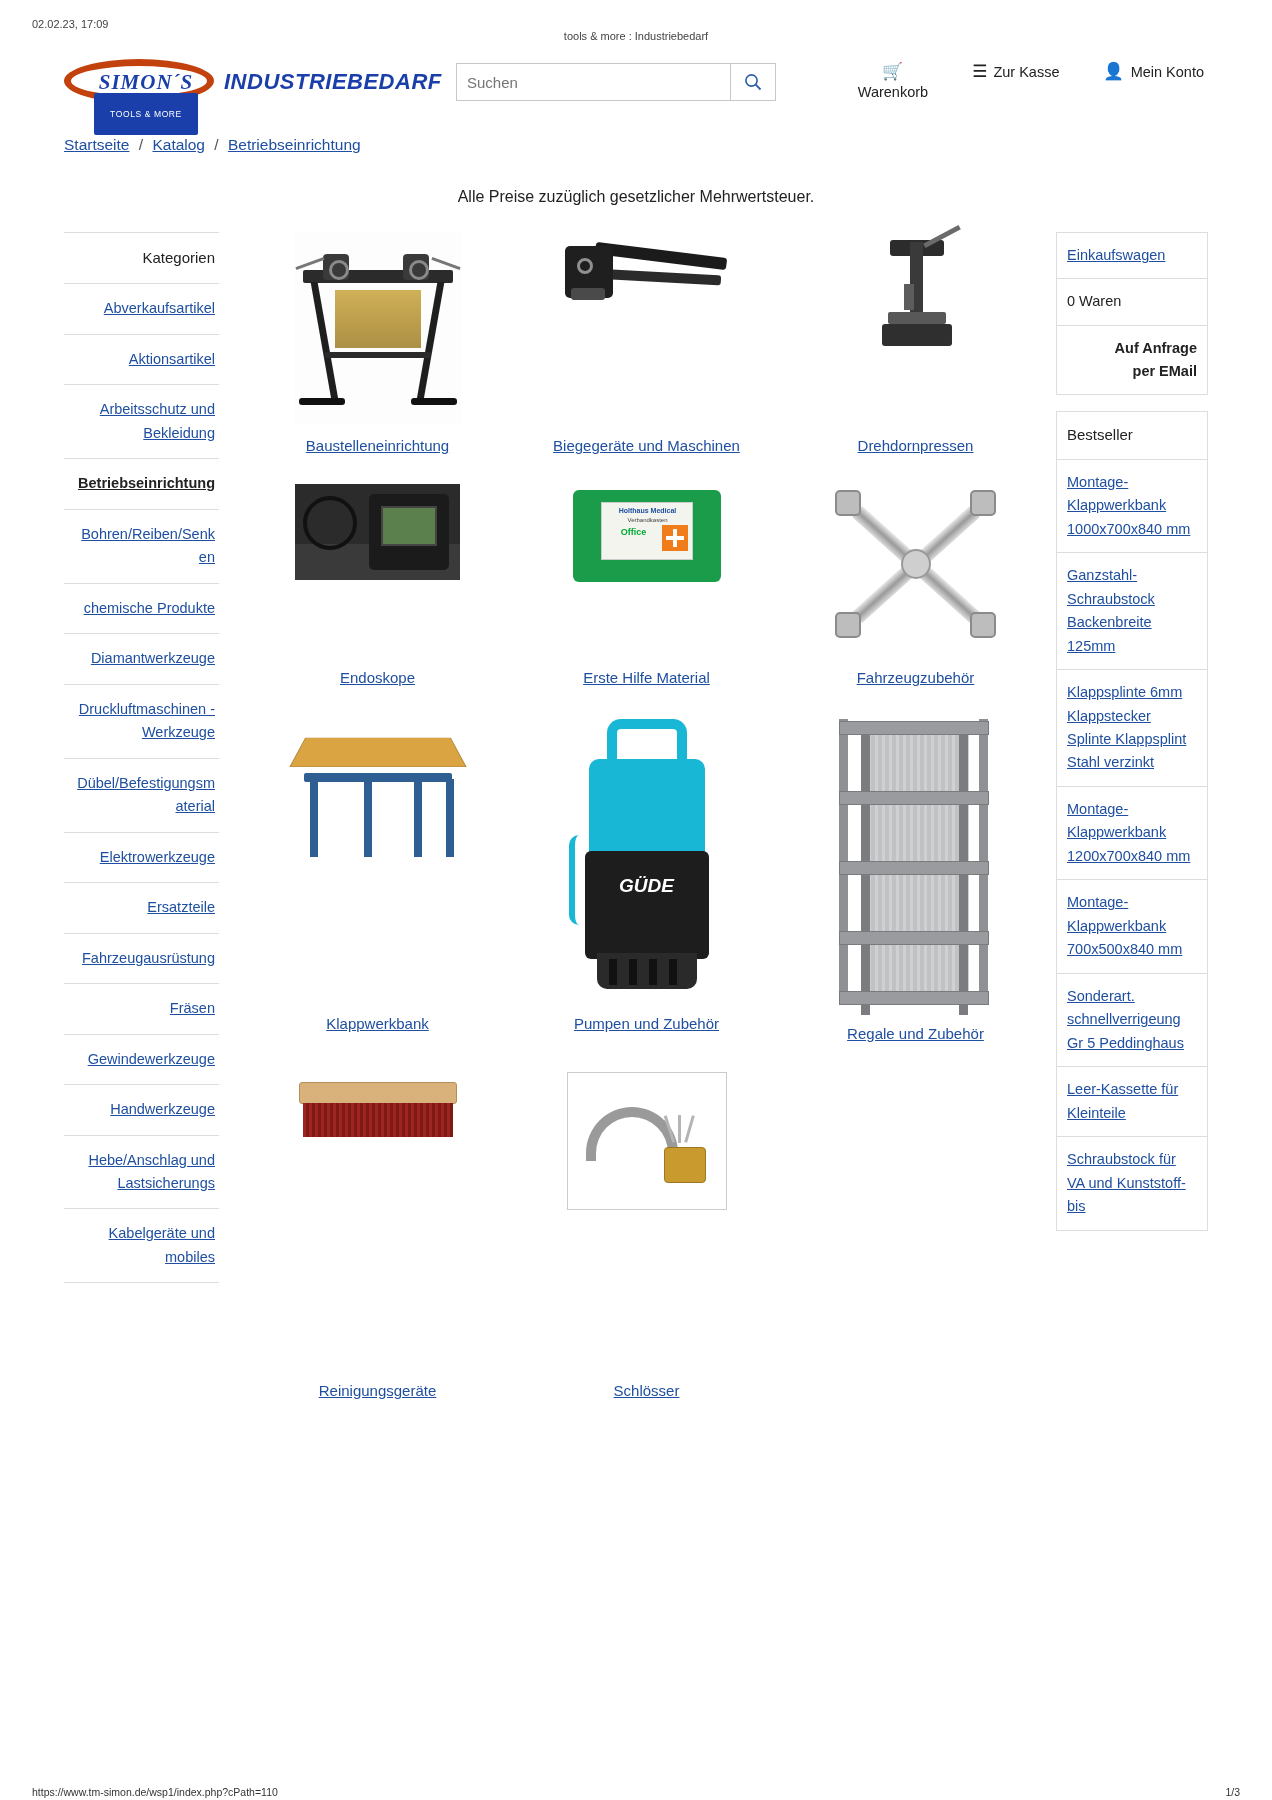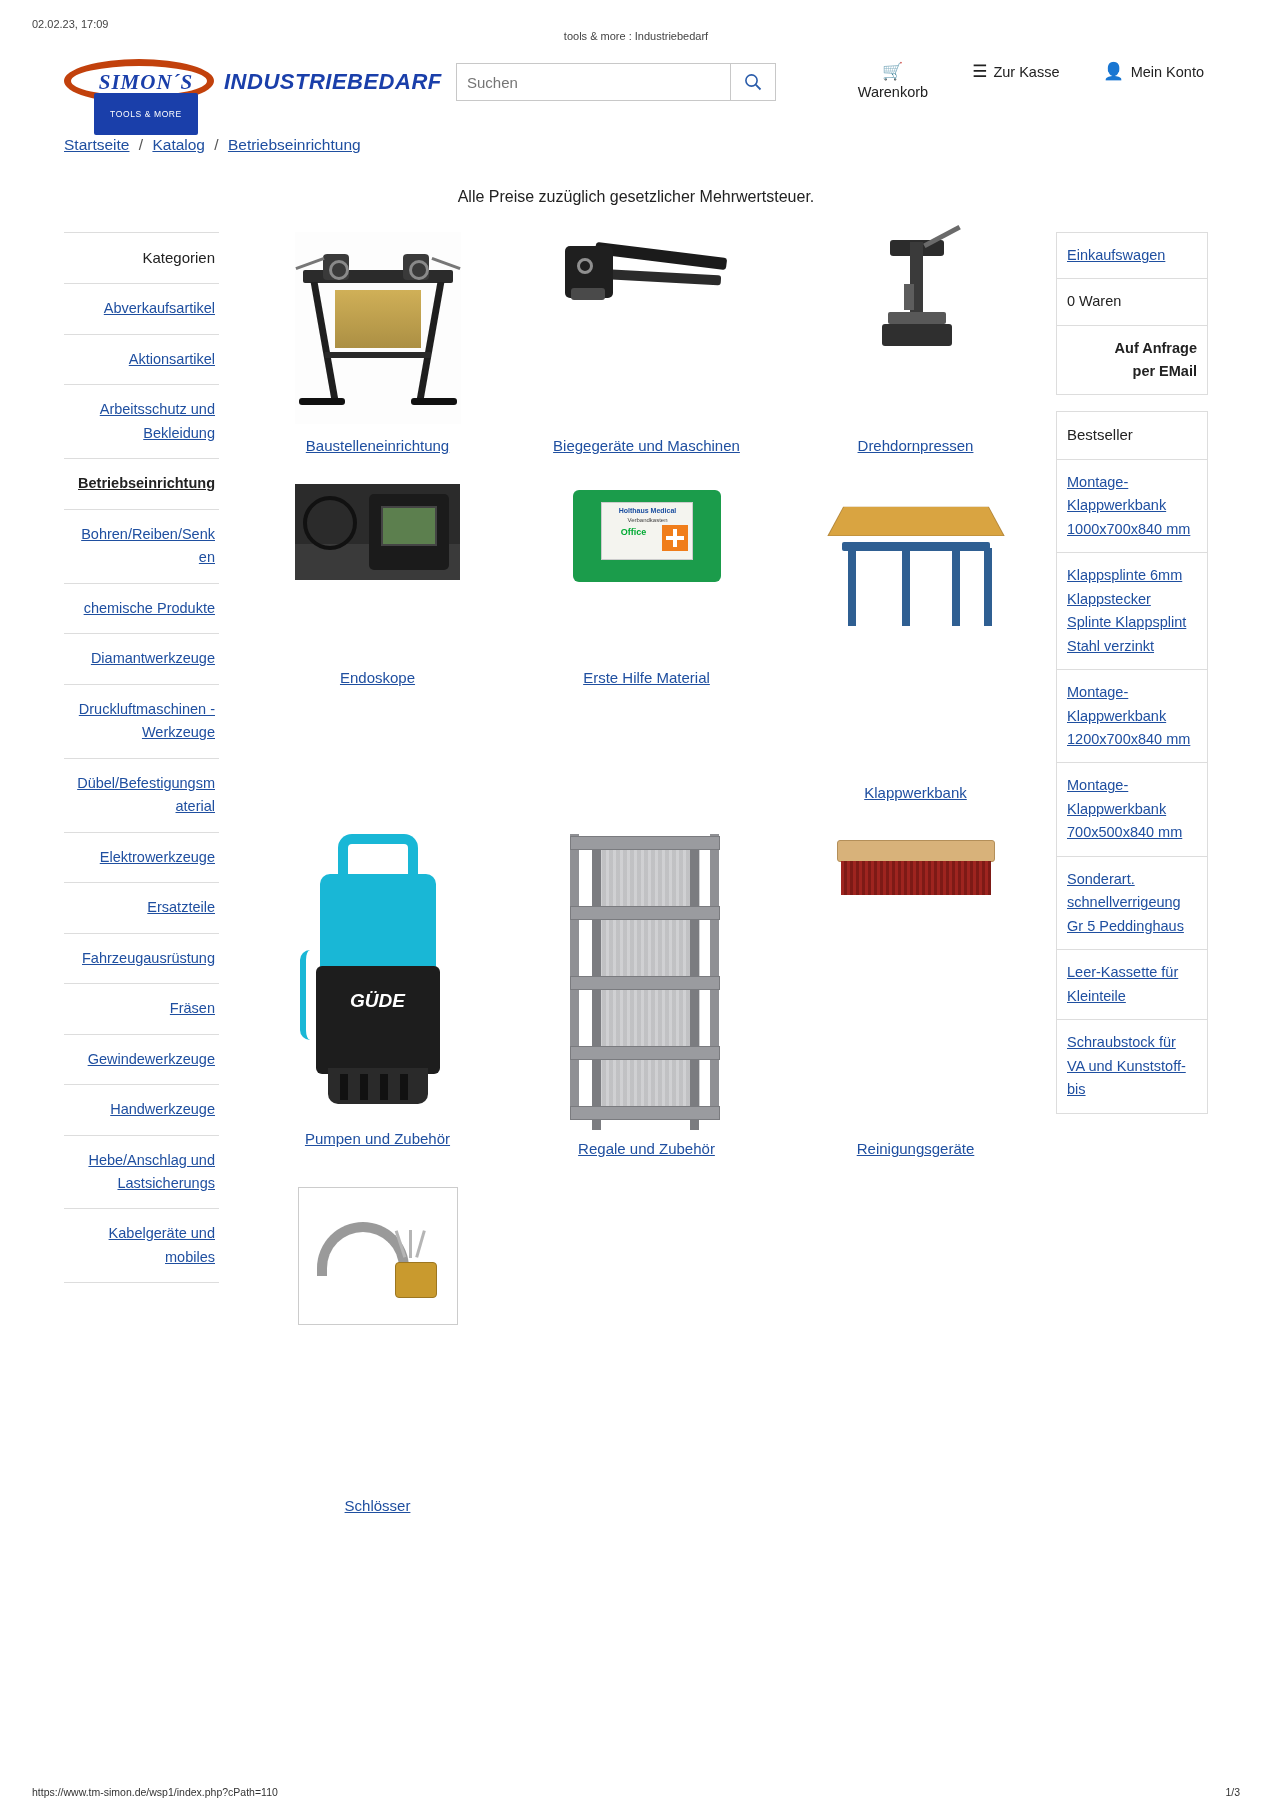--- a/index.html
+++ b/index.html
@@ -624,20 +624,34 @@
               <div class="t1">Holthaus Medical</div>
               <div class="t2">Verbandkasten</div>
               <div class="t3">Office</div>
               <div class="cross"></div>
             </div>
           </div>
         </div>
         <div class="caption">Erste Hilfe Material</div>
       </div>
 
+      <div class="prod row-h2">
+        <div class="imgbox">
+          <div class="art art-wrench">
+            <div class="sp a"></div>
+              <div class="sp b"></div>
+            <div class="sock tl"></div>
+              <div class="sock tr"></div>
+            <div class="sock bl"></div>
+              <div class="sock br"></div>
+            <div class="hub"></div>
+          </div>
+        </div>
+        <div class="caption">Fahrzeugzubehör</div>
+      </div>
 
       <div class="prod row-h3">
         <div class="imgbox">
           <div class="art art-table">
             <div class="top"></div>
               <div class="rail"></div>
             <div class="leg a"></div>
               <div class="leg b"></div>
             <div class="leg c"></div>
               <div class="leg d"></div>
@@ -717,20 +731,21 @@
         <div class="pitem plain">0 Waren</div>
         <div class="pitem right">
           <div>Auf Anfrage</div>
           <div>per EMail</div>
         </div>
       </div>
 
       <div class="panel">
         <div class="pitem title">Bestseller</div>
         <div class="pitem link">Montage-Klappwerkbank 1000x700x840 mm</div>
+        <div class="pitem link">Ganzstahl-Schraubstock Backenbreite 125mm</div>
         <div class="pitem link">Klappsplinte 6mm Klappstecker Splinte Klappsplint Stahl verzinkt</div>
         <div class="pitem link">Montage-Klappwerkbank 1200x700x840 mm</div>
         <div class="pitem link">Montage-Klappwerkbank 700x500x840 mm</div>
         <div class="pitem link">Sonderart. schnellverrigeung Gr 5 Peddinghaus</div>
         <div class="pitem link">Leer-Kassette für Kleinteile</div>
         <div class="pitem link">Schraubstock für VA und Kunststoff-bis</div>
       </div>
 
     </div>
   </div>

